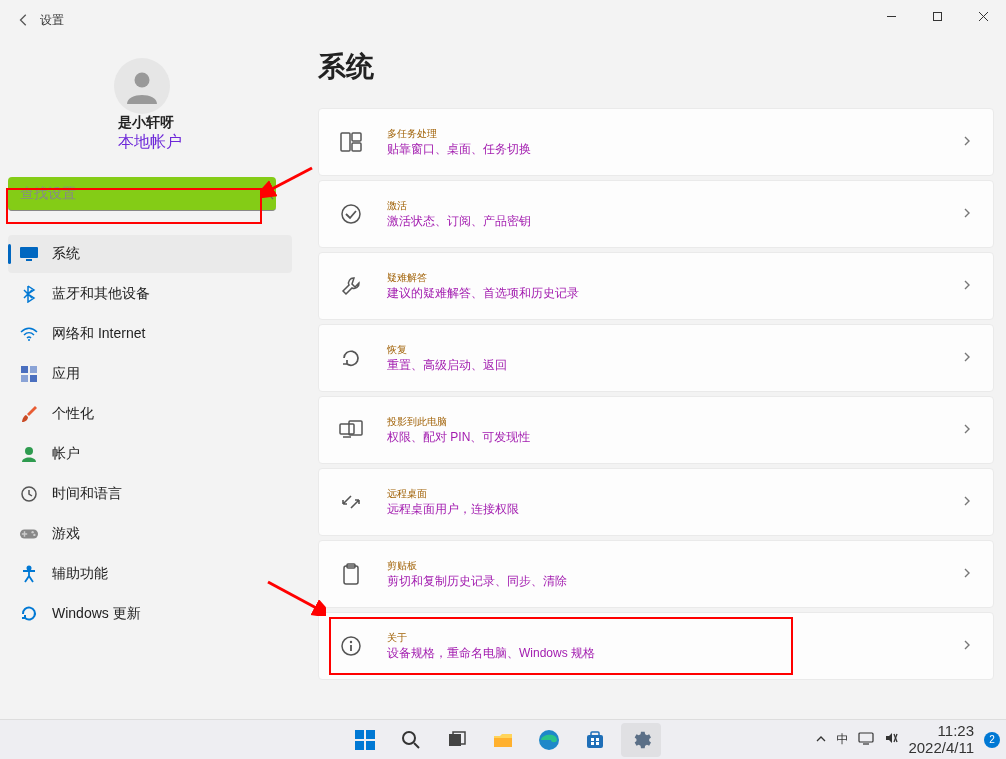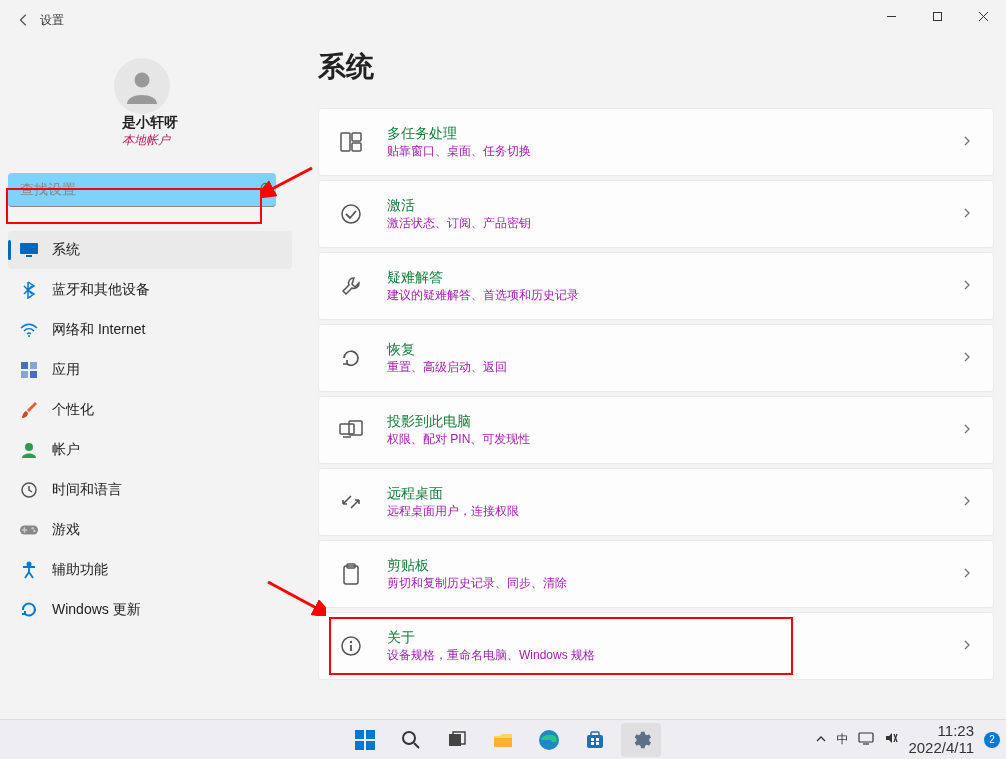--- a/index.html
+++ b/index.html
@@ -16,45 +16,45 @@
 
 
 .main { display: flex; height: calc(100% - 40px - 40px); }
 
 
 .sidebar { width: 300px; padding: 18px 8px 0 8px; }
 .user-block { display: flex; align-items: center; padding: 0 0 24px 0; flex-direction: column; }
 .avatar { width: 56px; height: 56px; border-radius: 50%; background: #e6e6e6; display: flex; align-items: center; justify-content: center; margin-right: 16px; }
 .avatar svg { width: 36px; height: 36px; fill: #888; }
 .user-name { font-size: 14px; font-weight: 600; color: #222; }
-.user-sub { font-size: 12px; color: #be185d; font-style: italic; }
+.user-sub { font-size: 16px; color: #6d28d9; }
 
 .search-box { position: relative; margin-bottom: 24px; }
-.search-box input { width: 268px; height: 34px; border: none; background: #7dd3fc; border-bottom: 1px solid #888; border-radius: 4px; padding: 0 36px 2px 12px; font-size: 14px; outline: none; }
+.search-box input { width: 268px; height: 34px; border: none; background: #84cc16; border-bottom: 1px solid #888; border-radius: 4px; padding: 0 36px 2px 12px; font-size: 14px; outline: none; }
 .search-box input::placeholder { color: #888; }
 .search-icon-s { position: absolute; right: 18px; top: 9px; }
 .search-icon-s svg { width: 14px; height: 14px; }
 
 .nav-list { list-style: none; }
 .nav-item { height: 38px; display: flex; align-items: center; padding-left: 12px; border-radius: 4px; cursor: pointer; margin-bottom: 2px; position: relative; }
 .nav-item.selected { background: #eaeaea; }
 .nav-item.selected::before { content: ""; position: absolute; left: 0; top: 9px; bottom: 9px; width: 3px; background: #0067c0; border-radius: 2px; }
 .nav-icon { width: 18px; height: 18px; margin-right: 14px; display: flex; align-items: center; justify-content: center; }
 .nav-label { font-size: 14px; color: #222; }
 .red-box-nav { position: absolute; border: 2px solid #ff0000; pointer-events: none; }
 
 
 .content { flex: 1; padding: 8px 12px 0 18px; overflow-y: auto; }
 .page-title { font-size: 28px; font-weight: 600; color: #222; margin-bottom: 22px; }
 
 .card-list { display: flex; flex-direction: column; gap: 4px; }
 .card { background: #fdfdfd; border: 1px solid #eaeaea; border-radius: 4px; height: 68px; display: flex; align-items: center; padding: 0 20px; cursor: pointer; position: relative; }
 .card-icon { width: 24px; height: 24px; margin-right: 24px; display: flex; align-items: center; justify-content: center; color: #555; }
 .card-txt { flex: 1; }
-.card-title { font-size: 14px; color: #15803d; }
+.card-title { font-size: 10px; color: #a16207; }
 .card-sub { font-size: 12px; color: #a21caf; margin-top: 0; }
 .chevron { color: #777; }
 .chevron svg { width: 12px; height: 12px; }
 
 
 .arrow { position: absolute; pointer-events: none; }
 
 
 .taskbar { position: absolute; bottom: 0; left: 0; right: 0; height: 40px; background: #eeeef2; border-top: 1px solid #ddd; display: flex; align-items: center; }
 .task-center { position: absolute; left: 50%; transform: translateX(-50%); display: flex; gap: 6px; }

